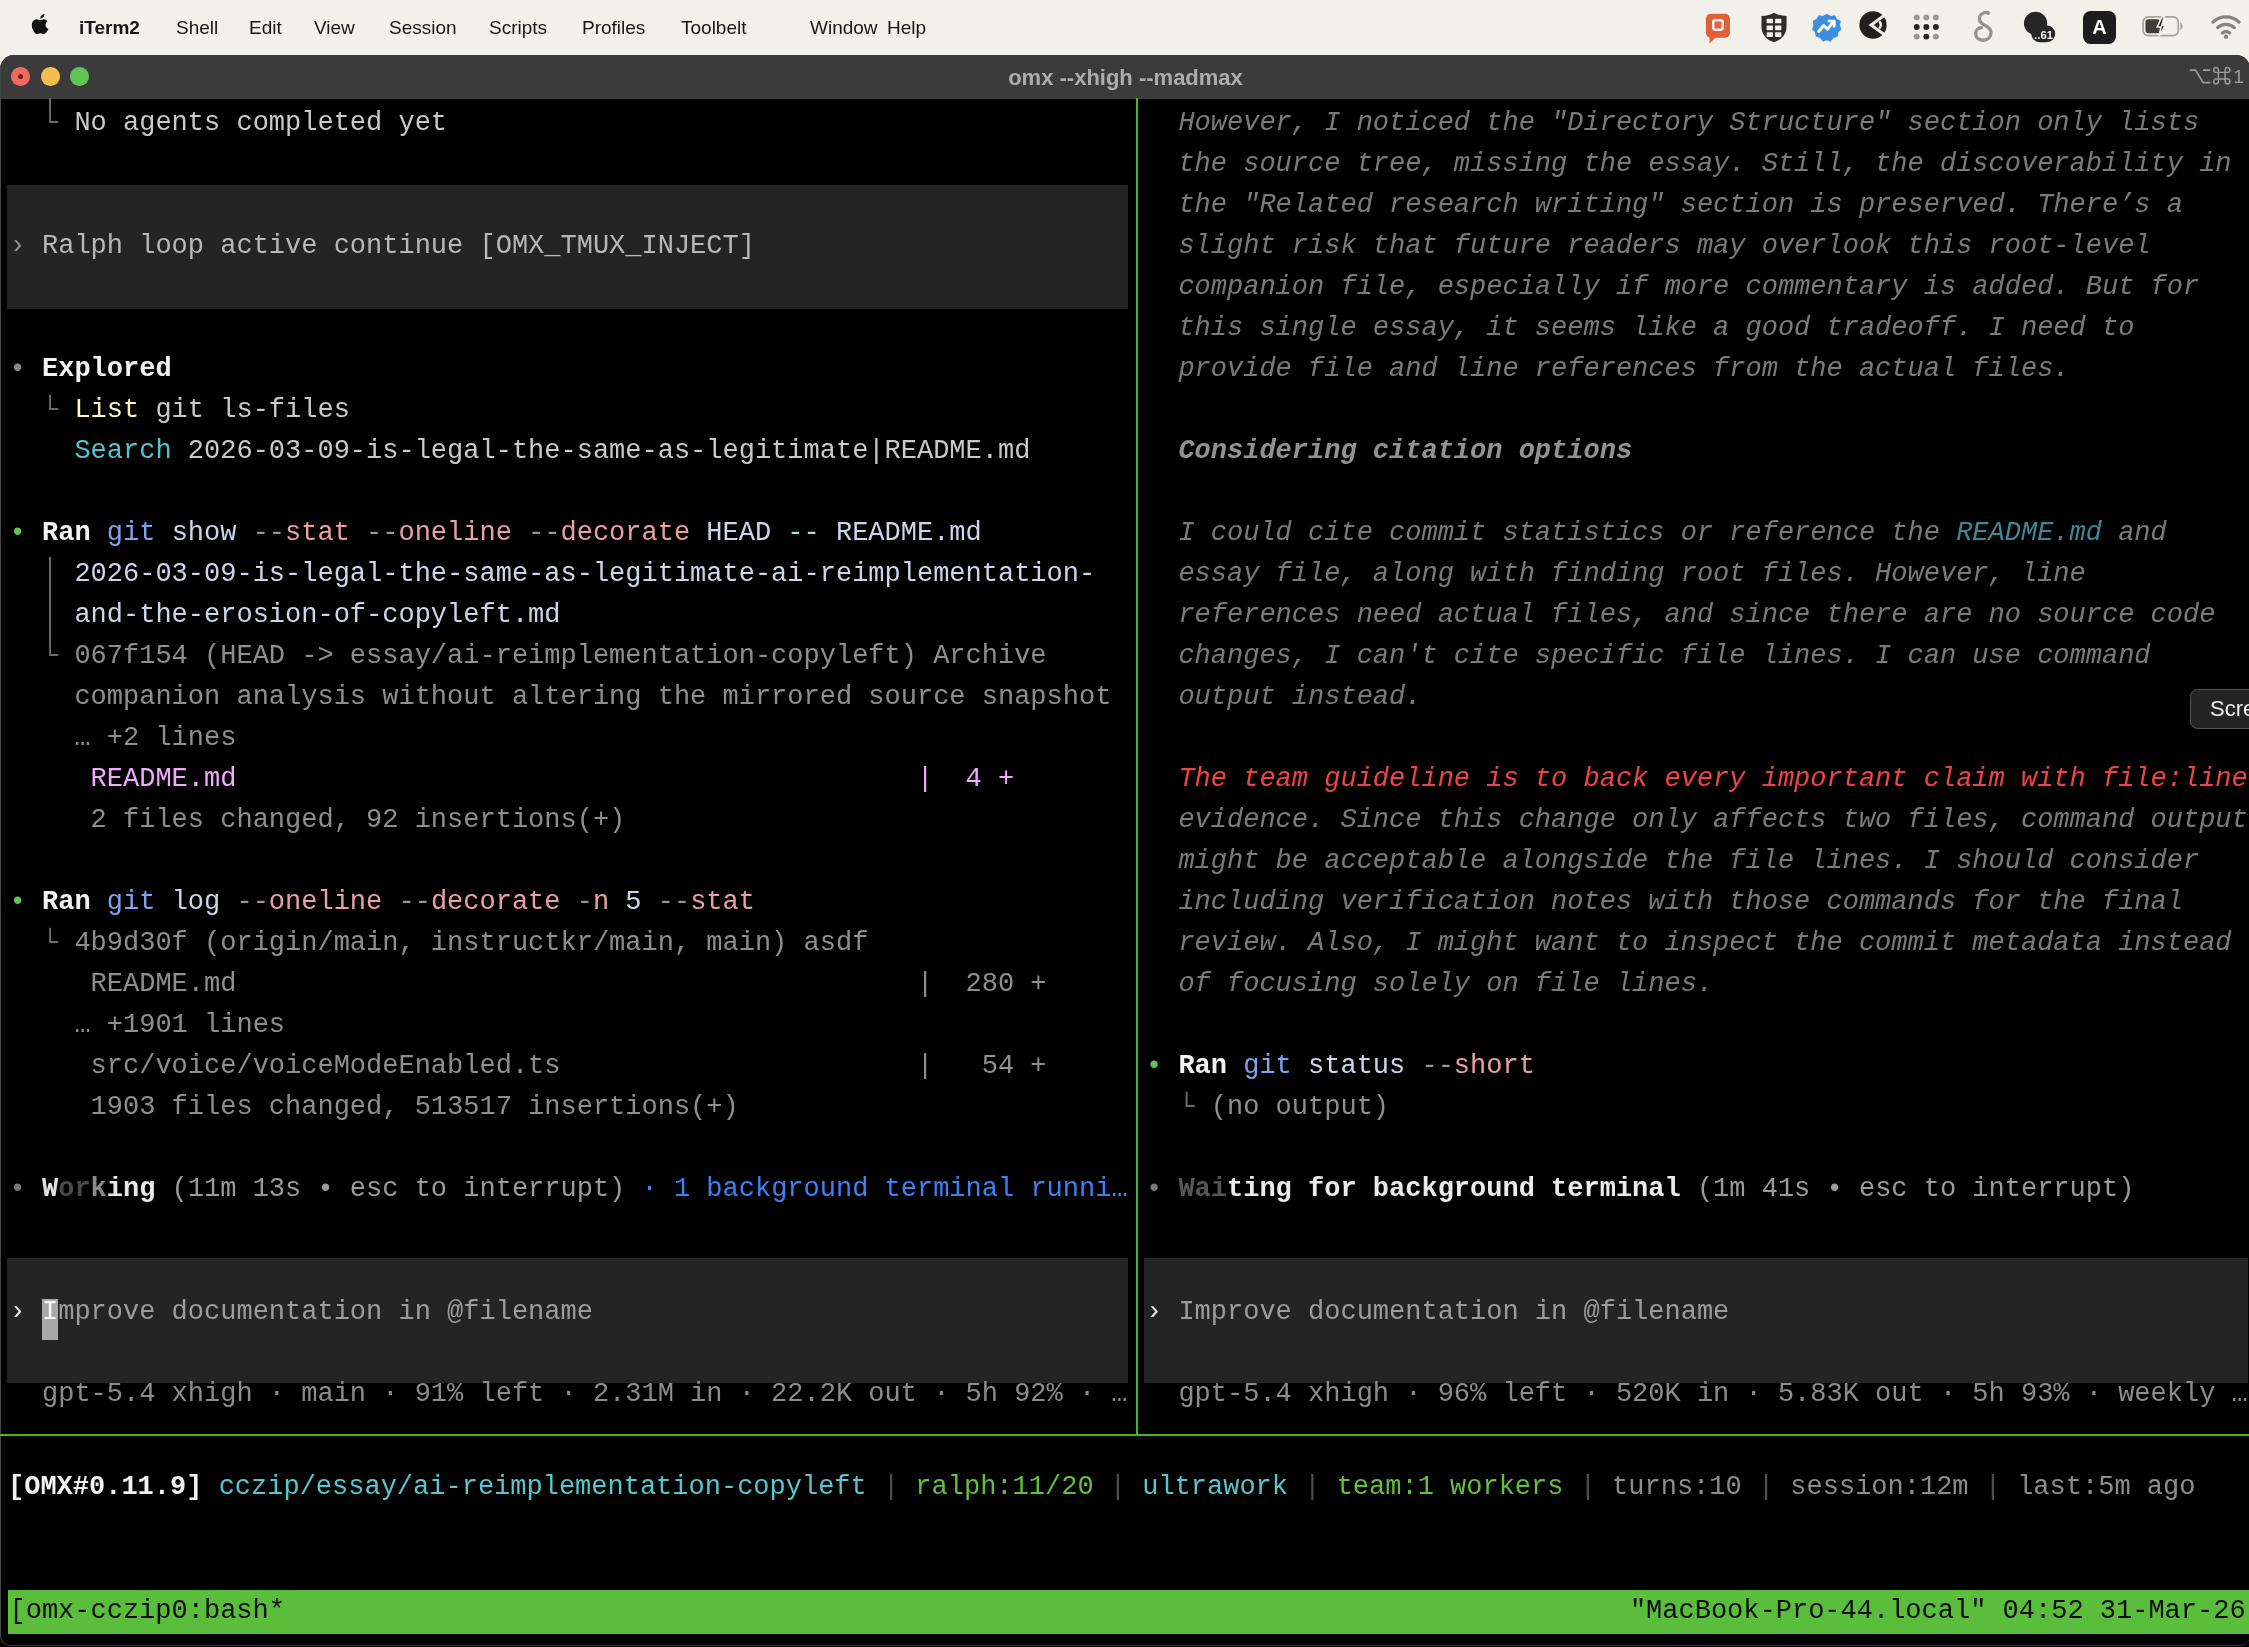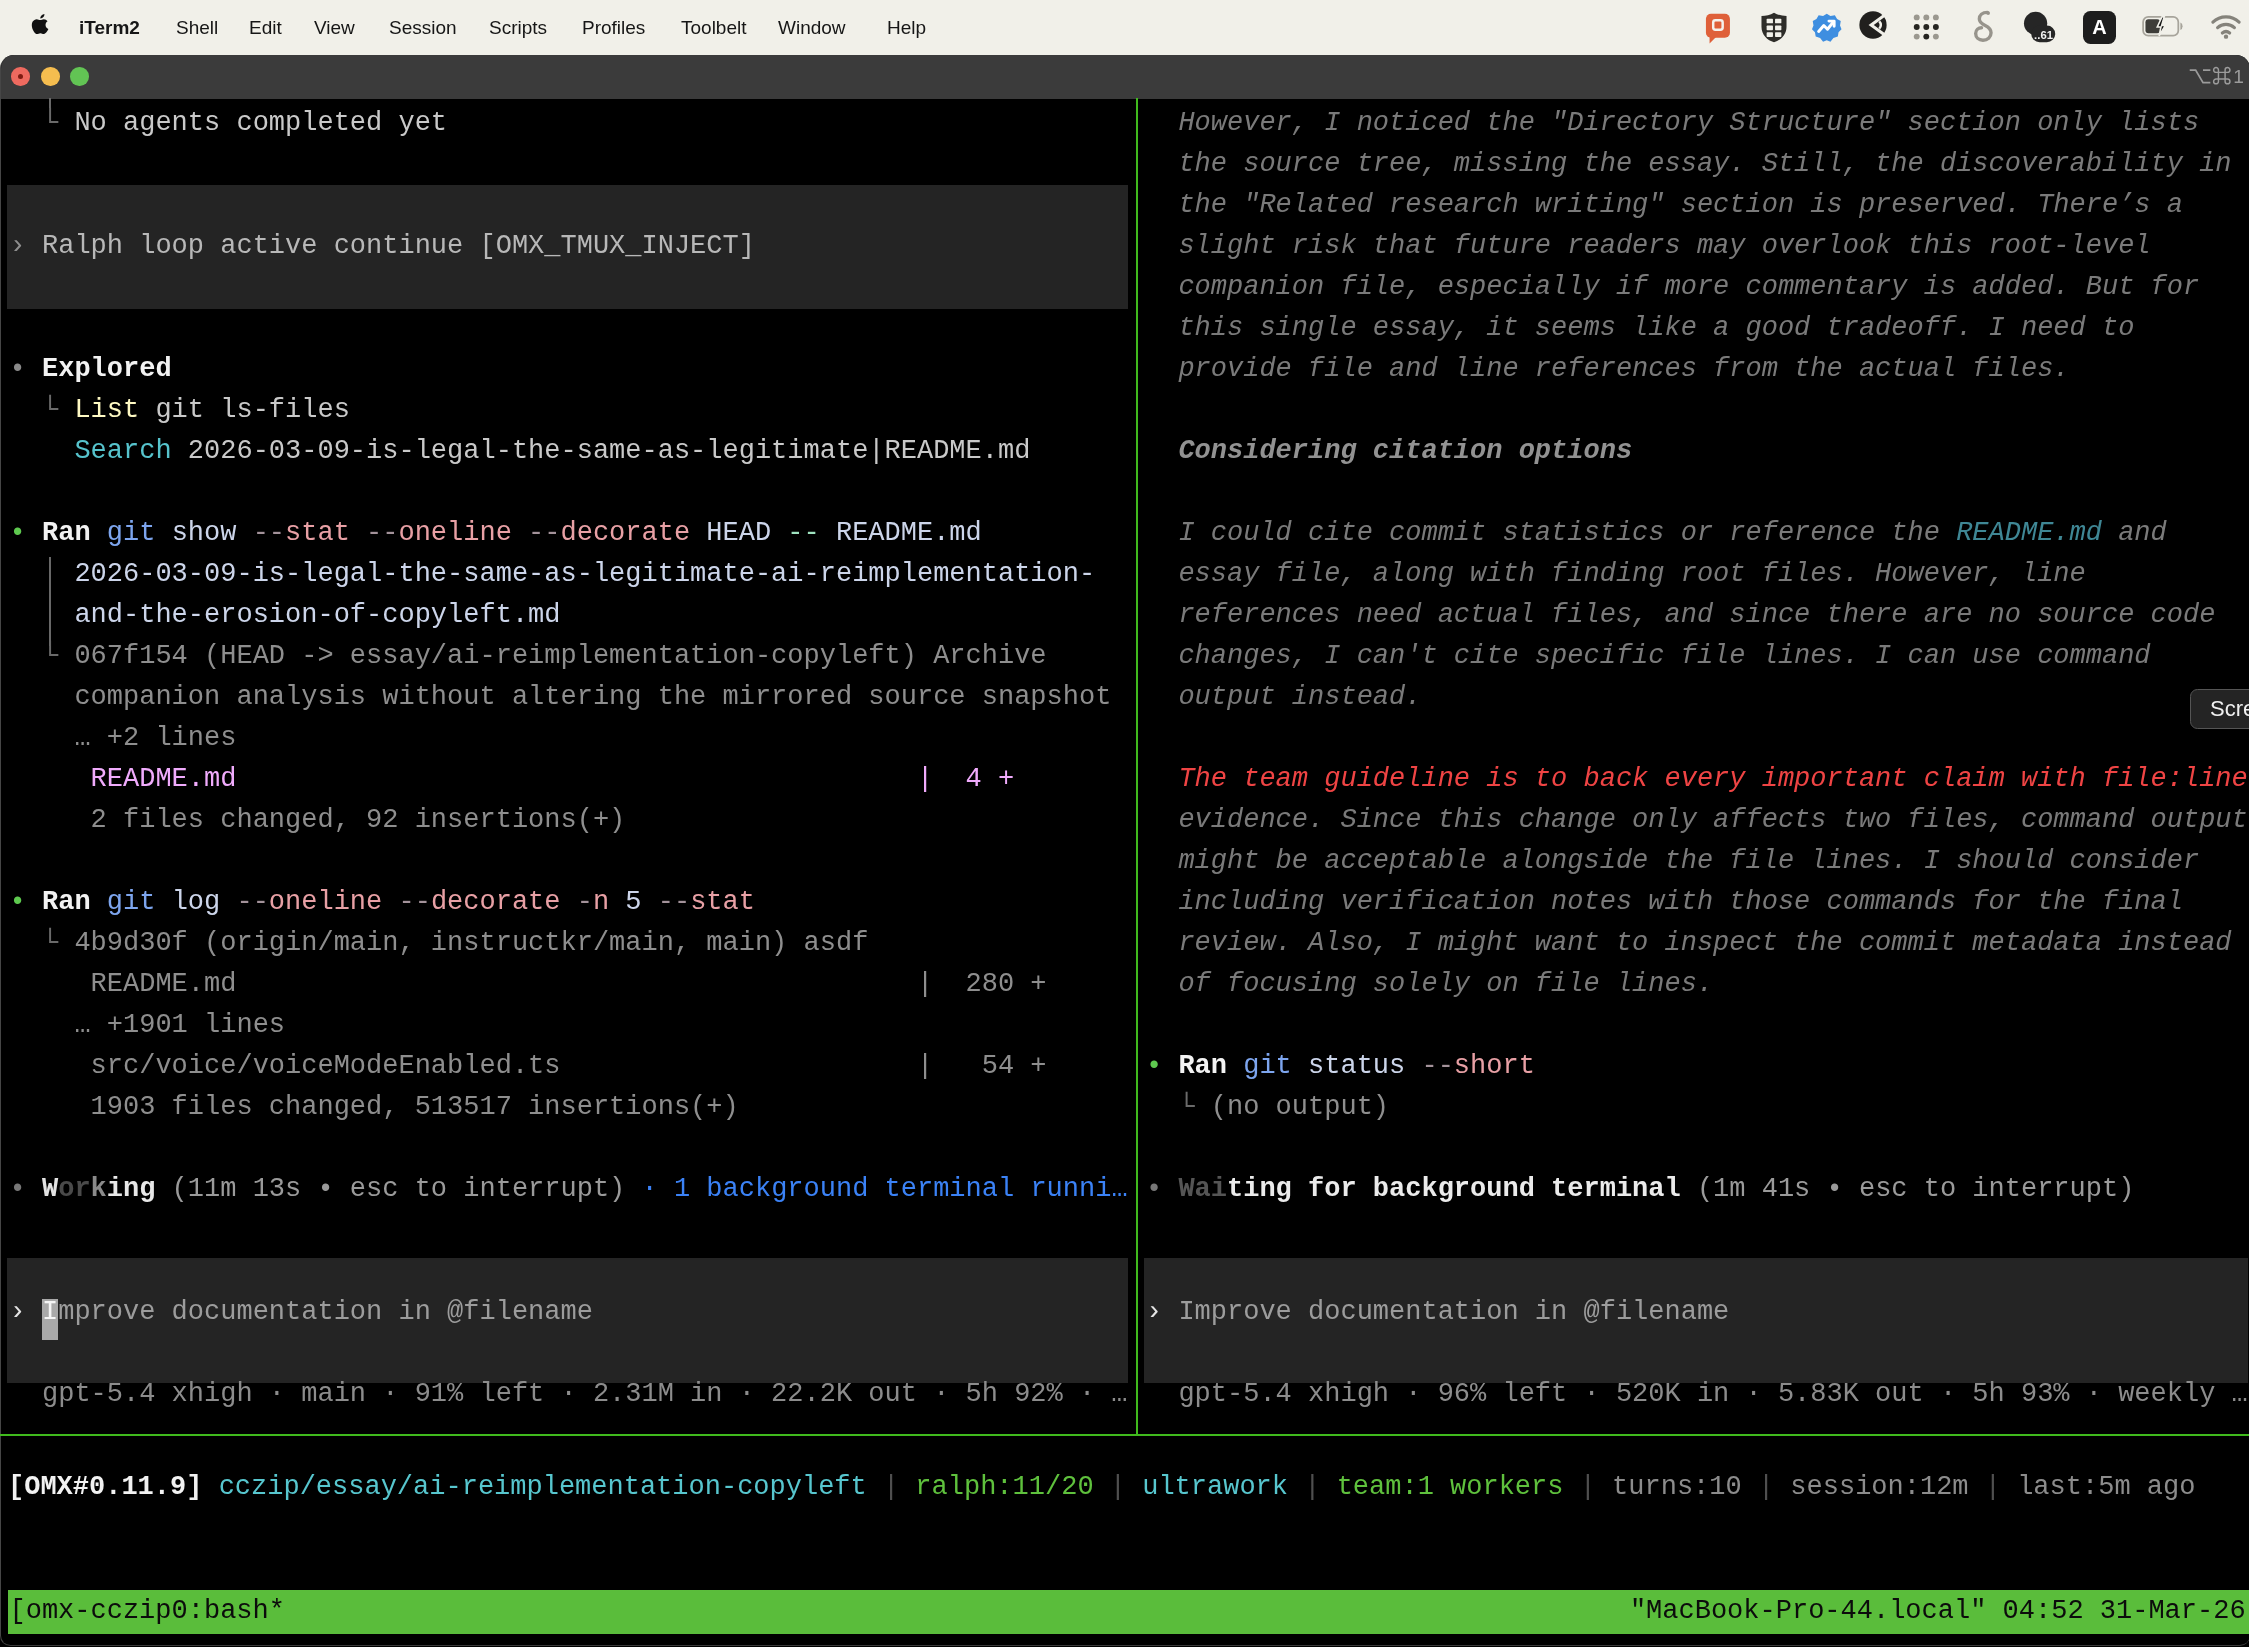--- a/index.html
+++ b/index.html
@@ -19,21 +19,21 @@
       <path fill="#111" d="M23.8 11.1c-1.2-1.7-3.1-2.7-5-2.7-2.3 0-3.3 1.1-4.9 1.1-1.7 0-2.9-1.1-4.9-1.1-2 0-4.1 1.2-5.4 3.3-1.9 3-1.6 8.6 1.5 13.4 1.1 1.7 2.6 3.6 4.5 3.6 1.7 0 2.2-1.1 4.5-1.1 2.3 0 2.7 1.1 4.5 1.1 1.9 0 3.5-2.1 4.6-3.8.8-1.2 1.1-1.9 1.7-3.3-4.5-1.7-5.2-8.1-1.1-10.5z"></path>
     </svg>
     <div style="position:absolute;left:79px;top:0;height:64px;line-height:55px;font-weight:700">iTerm2</div>
     <div style="position:absolute;left:176px;top:0;height:55px;line-height:55px;font-weight:500">Shell</div>
     <div style="position:absolute;left:249px;top:0;height:45px;line-height:55px;font-weight:500">Edit</div>
     <div style="position:absolute;left:314px;top:0;height:55px;line-height:55px;font-weight:500">View</div>
     <div style="position:absolute;left:389px;top:0;height:37px;line-height:55px;font-weight:500">Session</div>
     <div style="position:absolute;left:489px;top:0;height:55px;line-height:55px;font-weight:500">Scripts</div>
     <div style="position:absolute;left:582px;top:0;height:55px;line-height:55px;font-weight:500">Profiles</div>
     <div style="position:absolute;left:681px;top:0;height:55px;line-height:55px;font-weight:500">Toolbelt</div>
-    <div style="position:absolute;left:778px;top:0;height:61px;line-height:55px;font-weight:500">Window</div>
+    <div style="position:absolute;left:810px;top:0;height:61px;line-height:55px;font-weight:500">Window</div>
     <div style="position:absolute;left:887px;top:0;height:55px;line-height:55px;font-weight:500">Help</div>
   </div>
 
 <svg style="position:absolute;left:1705px;top:12.5px" width="29.5" height="32" viewBox="0 0 40 44">
  <rect x="1" y="1" width="33" height="33" rx="7" fill="#df6039"></rect>
  <path d="M6 30 L6 42 L17 31 Z" fill="#df6039"></path>
  <rect x="11" y="10" width="13" height="13" rx="3" fill="none" stroke="#f4f2ec" stroke-width="3.4"></rect>
 </svg>
 <svg style="position:absolute;left:1760px;top:11.8px" width="28" height="31" viewBox="0 0 38 42">
  <path d="M19 1 C24 4 30 5.2 36 5.4 L36 20 C36 31 28 38.5 19 41 C10 38.5 2 31 2 20 L2 5.4 C8 5.2 14 4 19 1 Z" fill="#2e2d29"></path>
@@ -92,20 +92,22 @@
   <path d="M4 11 C14 1.5 30 1.5 40 11"></path>
   <path d="M10.5 18.5 C17 12.5 27 12.5 33.5 18.5"></path>
   <path d="M17 26 C20 23.4 24 23.4 27 26"></path>
  </g>
  <circle cx="22" cy="31" r="3" fill="#85837b"></circle>
 </svg>
 
 <div class="cornerbg"></div>
 <div class="window">
  <div class="titlebar"></div>
+ <div style="position:absolute;top:0;left:0;width:100%;height:44px;text-align:center;
+   font:bold 22px/46px 'Liberation Sans',sans-serif;color:#adadad">omx --xhigh --madmax</div>
 </div>
 <div class="tl" style="left:11px;background:#ee6a5f"></div>
 <div style="position:absolute;left:17.7px;top:74px;width:5.2px;height:5.2px;border-radius:50%;background:#7e1c12"></div>
 <div class="tl" style="left:41px;background:#f5bd4f"></div>
 <div class="tl" style="left:70px;background:#62c454"></div>
 <svg style="position:absolute;right:5.2px;top:65px" width="56" height="23.6" viewBox="0 0 76 32">
 <g stroke="#9b9b9b" stroke-width="2.4" fill="none">
  <path d="M1 7 L9 7 L19 24 L29 24 M19 7 L29 7"></path>
  <g transform="translate(33,3) scale(0.82)">
   <path d="M8.5 8.5 L8.5 4.5 A4 4 0 1 0 4.5 8.5 L23.5 8.5 A4 4 0 1 0 19.5 4.5 L19.5 23.5 A4 4 0 1 0 23.5 19.5 L4.5 19.5 A4 4 0 1 0 8.5 23.5 Z"></path>

